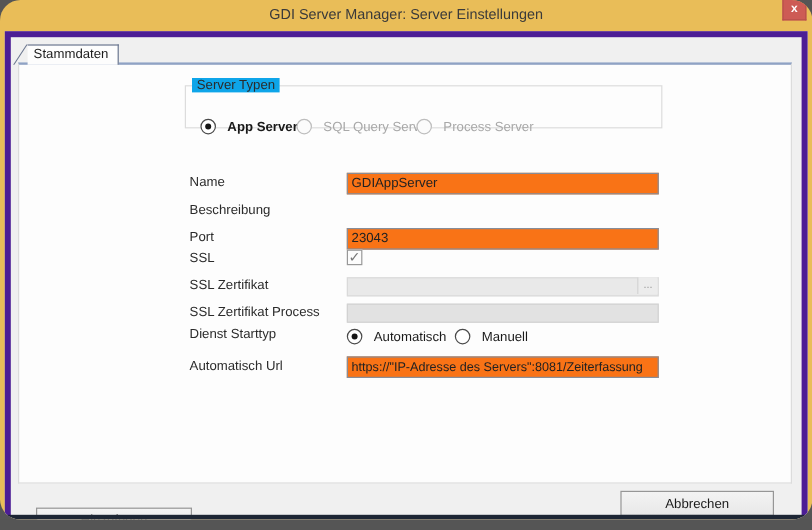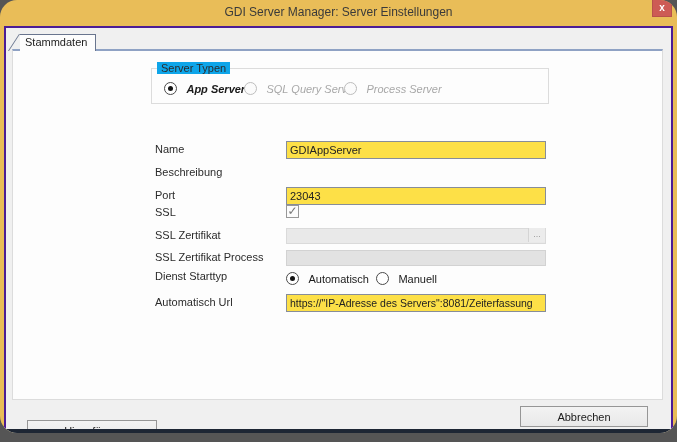--- a/index.html
+++ b/index.html
@@ -15,21 +15,21 @@
   .title { display:block; text-align:center; line-height:25px; font-size:12px; color:#3a3a3a; }
   .close-btn {
     position:absolute; top:0; right:5px; width:18px; height:16px;
     background:#cd5b55; border:1px solid #b8504b; border-top:none;
     color:#fff; text-align:center; cursor:pointer;
   }
   .close-btn span { font-size:10px; font-weight:bold; line-height:15px; display:block; }
   
   .dialog-body {
     position:absolute; left:4px; right:4px; top:26px; height:406px;
-    background:#f0f0f0; border:2px solid #4c1d95;
+    background:#f0f0f0; border:5px solid #4c1d95;
   }
   .dark-strip { position:absolute; left:0; right:0; bottom:0; height:4px; background:#1d2634; }
   
   .tab {
     position:absolute; left:14px; top:6px; height:16px; z-index:3;
     padding:0 8px 0 5px; background:#fdfdfd;
     border-top:1px solid #69758e; border-right:1px solid #69758e;
     font-size:11px; color:#1c1c1c; line-height:15px; cursor:pointer;
   }
   .tab::before {
@@ -42,21 +42,21 @@
   }
   
   .groupbox {
     position:absolute; left:138px; top:17px; width:396px; height:34px;
     border:1px solid #dcdcdc;
   }
   .legend {
     position:absolute; top:-7px; left:5px; padding:0 4px;
     background:#0ea5e9; font-size:11px; color:#2b2b2b;
   }
-  .radio-item { position:absolute; top:10px; height:14px; white-space:nowrap;font-style:italic; }
+  .radio-item { position:absolute; top:25px; height:14px; white-space:nowrap; }
   .radio {
     display:inline-block; vertical-align:middle; width:11px; height:11px;
     border:1px solid #4a4a4a; border-radius:50%; background:#fff; position:relative;
   }
   .radio.sel::after {
     content:""; position:absolute; left:3px; top:3px; width:5px; height:5px;
     border-radius:50%; background:#151515;
   }
   .radio.dis { border-color:#bdbdbd; background:#fbfbfb; }
   .radio-item .rlabel, .ritem .rlabel {
@@ -64,21 +64,21 @@
     font-size:11px; color:#1a1a1a;
   }
   .radio-item.disabled .rlabel { color:#a8a8a8; }
   .radio-item.selected .rlabel { font-weight:bold; }
   
   .row { position:absolute; left:142px; width:392px; height:18px; }
   .flabel { position:absolute; left:0; top:3px; font-size:11px; color:#2b2b2b; }
   .ctrl { position:absolute; left:131px; top:0; width:260px; }
   .tinput {
     width:260px; height:18px; box-sizing:border-box;
-    border:1px solid #878d99; background:#fde047; padding:0 3px;
+    border:1px solid #878d99; background:#f97316; padding:0 3px;
     font-family:"Liberation Sans", sans-serif; font-size:11px; color:#222;
   }
   .tinput.url { font-size:10.5px; }
   .tinput.dis1 { height:16px; margin-top:1px; border:1px solid #dadada; background:#e9e9e9; }
   .tinput.dis2 { height:16px; margin-top:1px; border:1px solid #d2d2d2; background:#e2e2e2; }
   .browse-btn {
     position:absolute; right:1px; top:2px; width:16px; height:14px;
     background:#ececec; border-left:1px solid #d4d4d4;
     color:#9a9a9a; font-size:9px; line-height:13px; text-align:center;
   }

